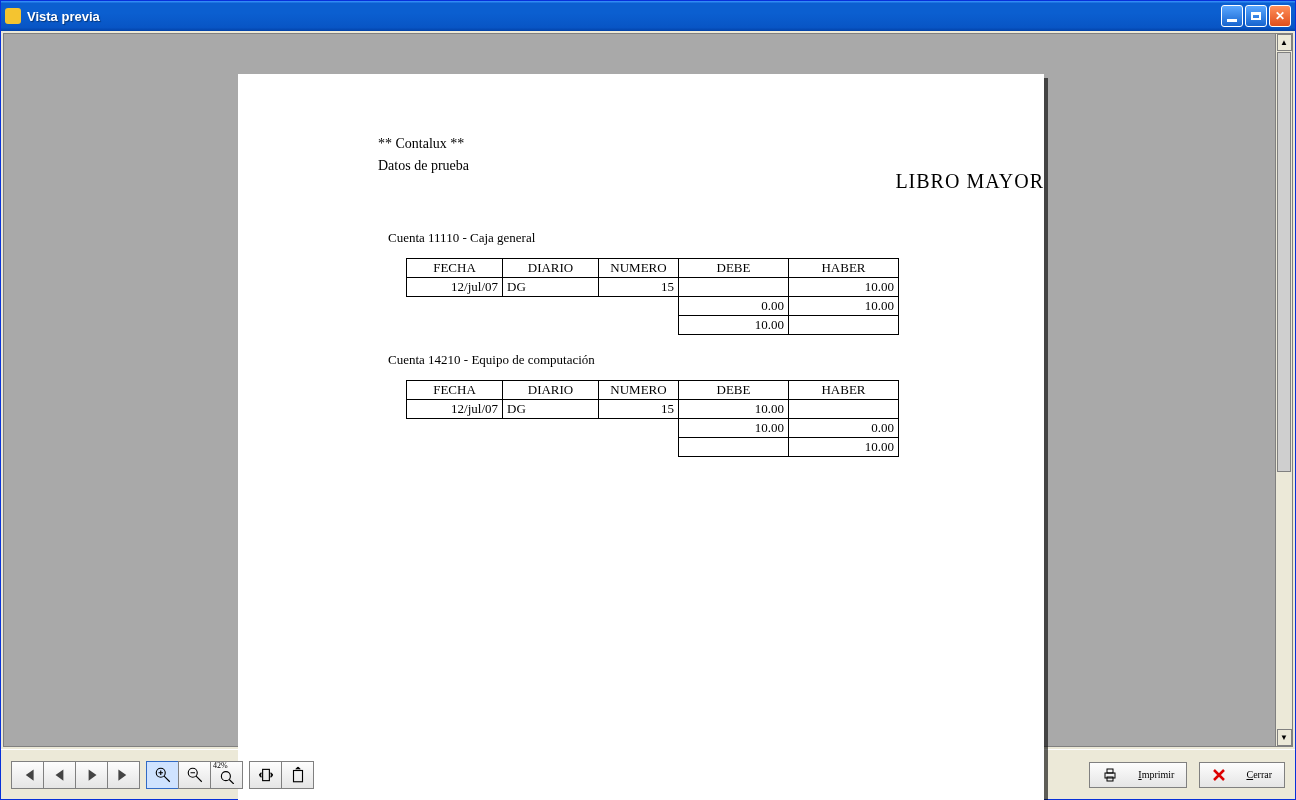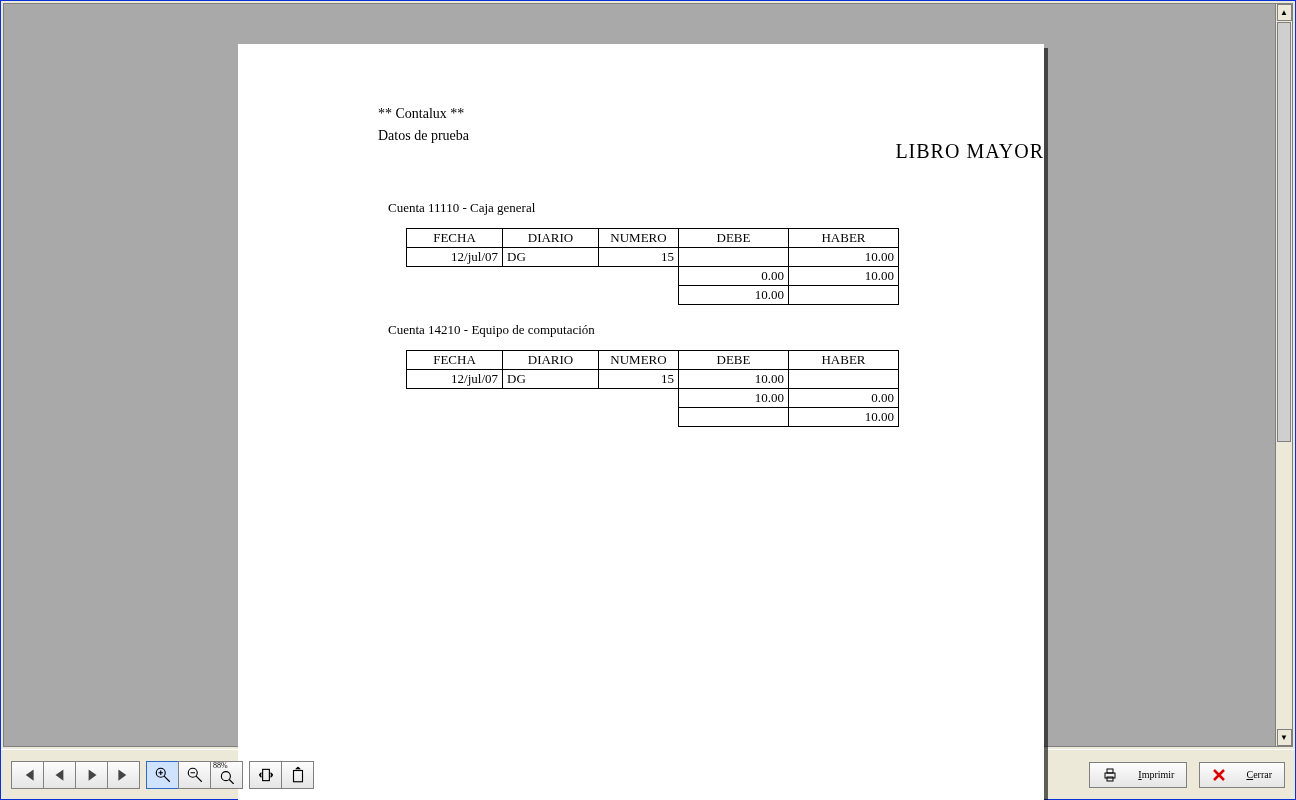--- a/index.html
+++ b/index.html
@@ -53,20 +53,35 @@
   .tbtn svg { width:18px; height:18px; }
   .tlabel { font-size:8px; position:absolute; top:-1px; left:2px; font-family:Tahoma; }
   .spacer { flex:1; }
   .bigbtn { height:26px; padding:0 12px; border:1px solid #808080; background:linear-gradient(#fdfdfd,#e5e5e5); display:flex; align-items:center; gap:20px; cursor:pointer; font-family:Tahoma; font-size:10px; margin-left:12px; }
   .bigbtn u { text-decoration:underline; }
 </style>
 </head>
 <body>
 
 <div class="window">
+  <div class="titlebar">
+    <span class="appicon"></span>
+    <span class="title">Vista previa</span>
+    <div class="winbtns">
+      <div class="winbtn min">
+          <span></span>
+        </div>
+      <div class="winbtn max">
+          <span></span>
+        </div>
+      <div class="winbtn close">
+          <span></span>
+        </div>
+    </div>
+  </div>
 
   <div class="client">
     <div class="preview-wrap">
       <div class="page">
         <div class="page-content">
           <div class="hdr-left">
             <div>** Contalux **</div>
             <div>Datos de prueba</div>
           </div>
           <div class="doc-title">LIBRO MAYOR</div>
@@ -183,21 +198,21 @@
               <path d="M9 9l5 5M6 4v4M4 6h4" stroke="#000"></path>
             </svg>
         </div>
         <div class="tbtn">
           <svg viewBox="0 0 16 16">
               <circle cx="6" cy="6" r="4" fill="none" stroke="#000"></circle>
               <path d="M9 9l5 5M4 6h4" stroke="#000"></path>
             </svg>
         </div>
         <div class="tbtn">
-          <span class="tlabel">88%</span>
+          <span class="tlabel">42%</span>
           <svg viewBox="0 0 16 16">
               <circle cx="7" cy="9" r="4" fill="none" stroke="#000"></circle>
               <path d="M10 12l4 4" stroke="#000"></path>
             </svg>
         </div>
       </div>
       <div class="tbgroup">
         <div class="tbtn">
           <svg viewBox="0 0 16 16">
               <rect x="5" y="3" width="6" height="10" fill="none" stroke="#000"></rect>

